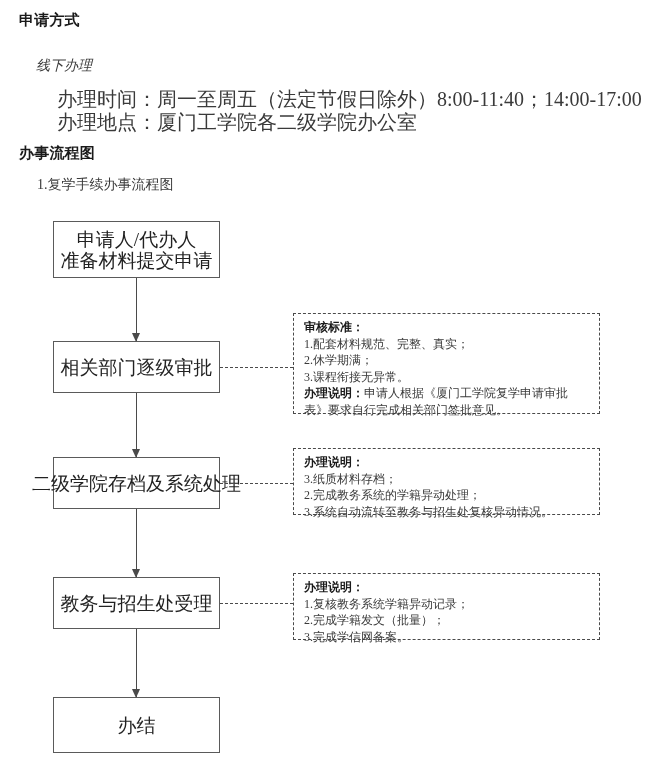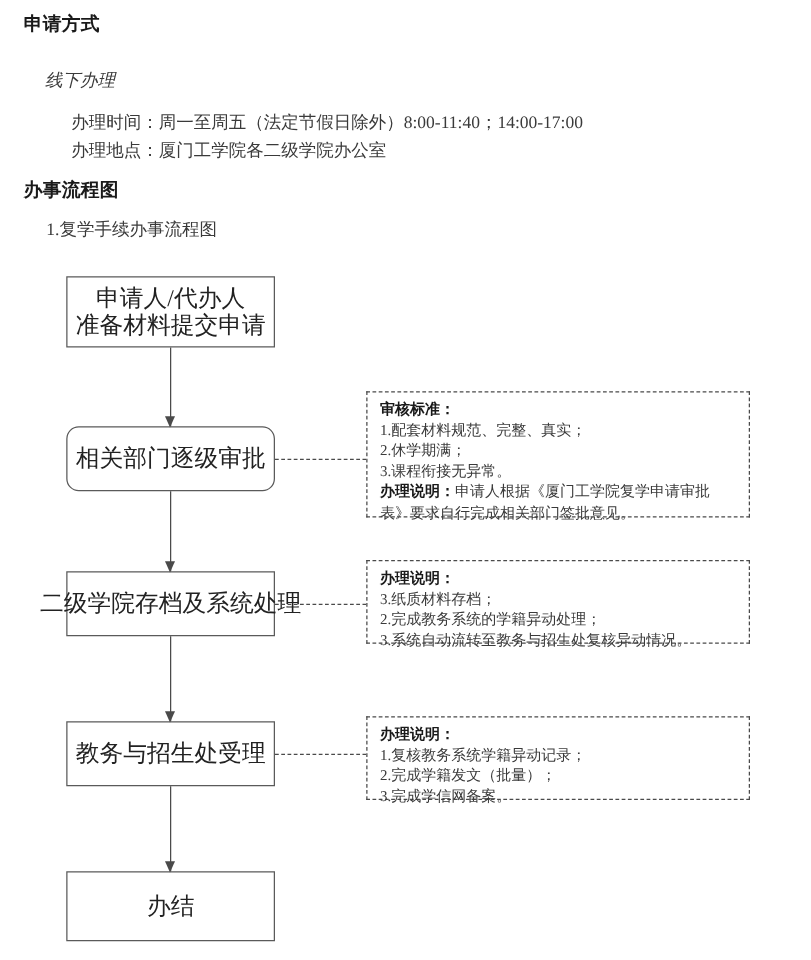--- a/index.html
+++ b/index.html
@@ -22,21 +22,21 @@
     position: absolute;
     font-weight: bold;
     font-size: 15px;
     line-height: 18px;
     color: #1a1a1a;
     white-space: nowrap;
     letter-spacing: 0.2px;
   }
   .t-line {
     position: absolute;
-    font-size: 14px;
+    font-size: 20px;
     line-height: 18px;
     color: #3a3a3a;
     white-space: nowrap;
   }
 
   #heading-apply   { left: 19px;  top: 11px; }
   #subtitle-offline{ left: 36px;  top: 57px; font-size: 14px; font-style: italic; }
   #line-time       { left: 57px;  top: 90px; }
   #line-place      { left: 57px;  top: 113px; }
   #heading-flow    { left: 19px;  top: 144px; }
@@ -53,21 +53,21 @@
     align-items: center;
     justify-content: center;
     font-size: 19px;
     line-height: 21px;
     color: #222222;
     text-align: left;
   }
   .node span { display: block; white-space: nowrap; }
 
   #node-apply   { left: 53px; top: 221px; width: 167px; height: 57px; }
-  #node-review  { left: 53px; top: 341px; width: 167px; height: 52px; border-radius: 10px; }
+  #node-review  { left: 53px; top: 341px; width: 167px; height: 52px; }
   #node-college { left: 53px; top: 457px; width: 167px; height: 52px; }
   #node-office  { left: 53px; top: 577px; width: 167px; height: 52px; }
   #node-done    { left: 53px; top: 697px; width: 167px; height: 56px; }
 
   
   .vconn {
     position: absolute;
     left: 136px;
     width: 1px;
     background: #4a4a4a;

